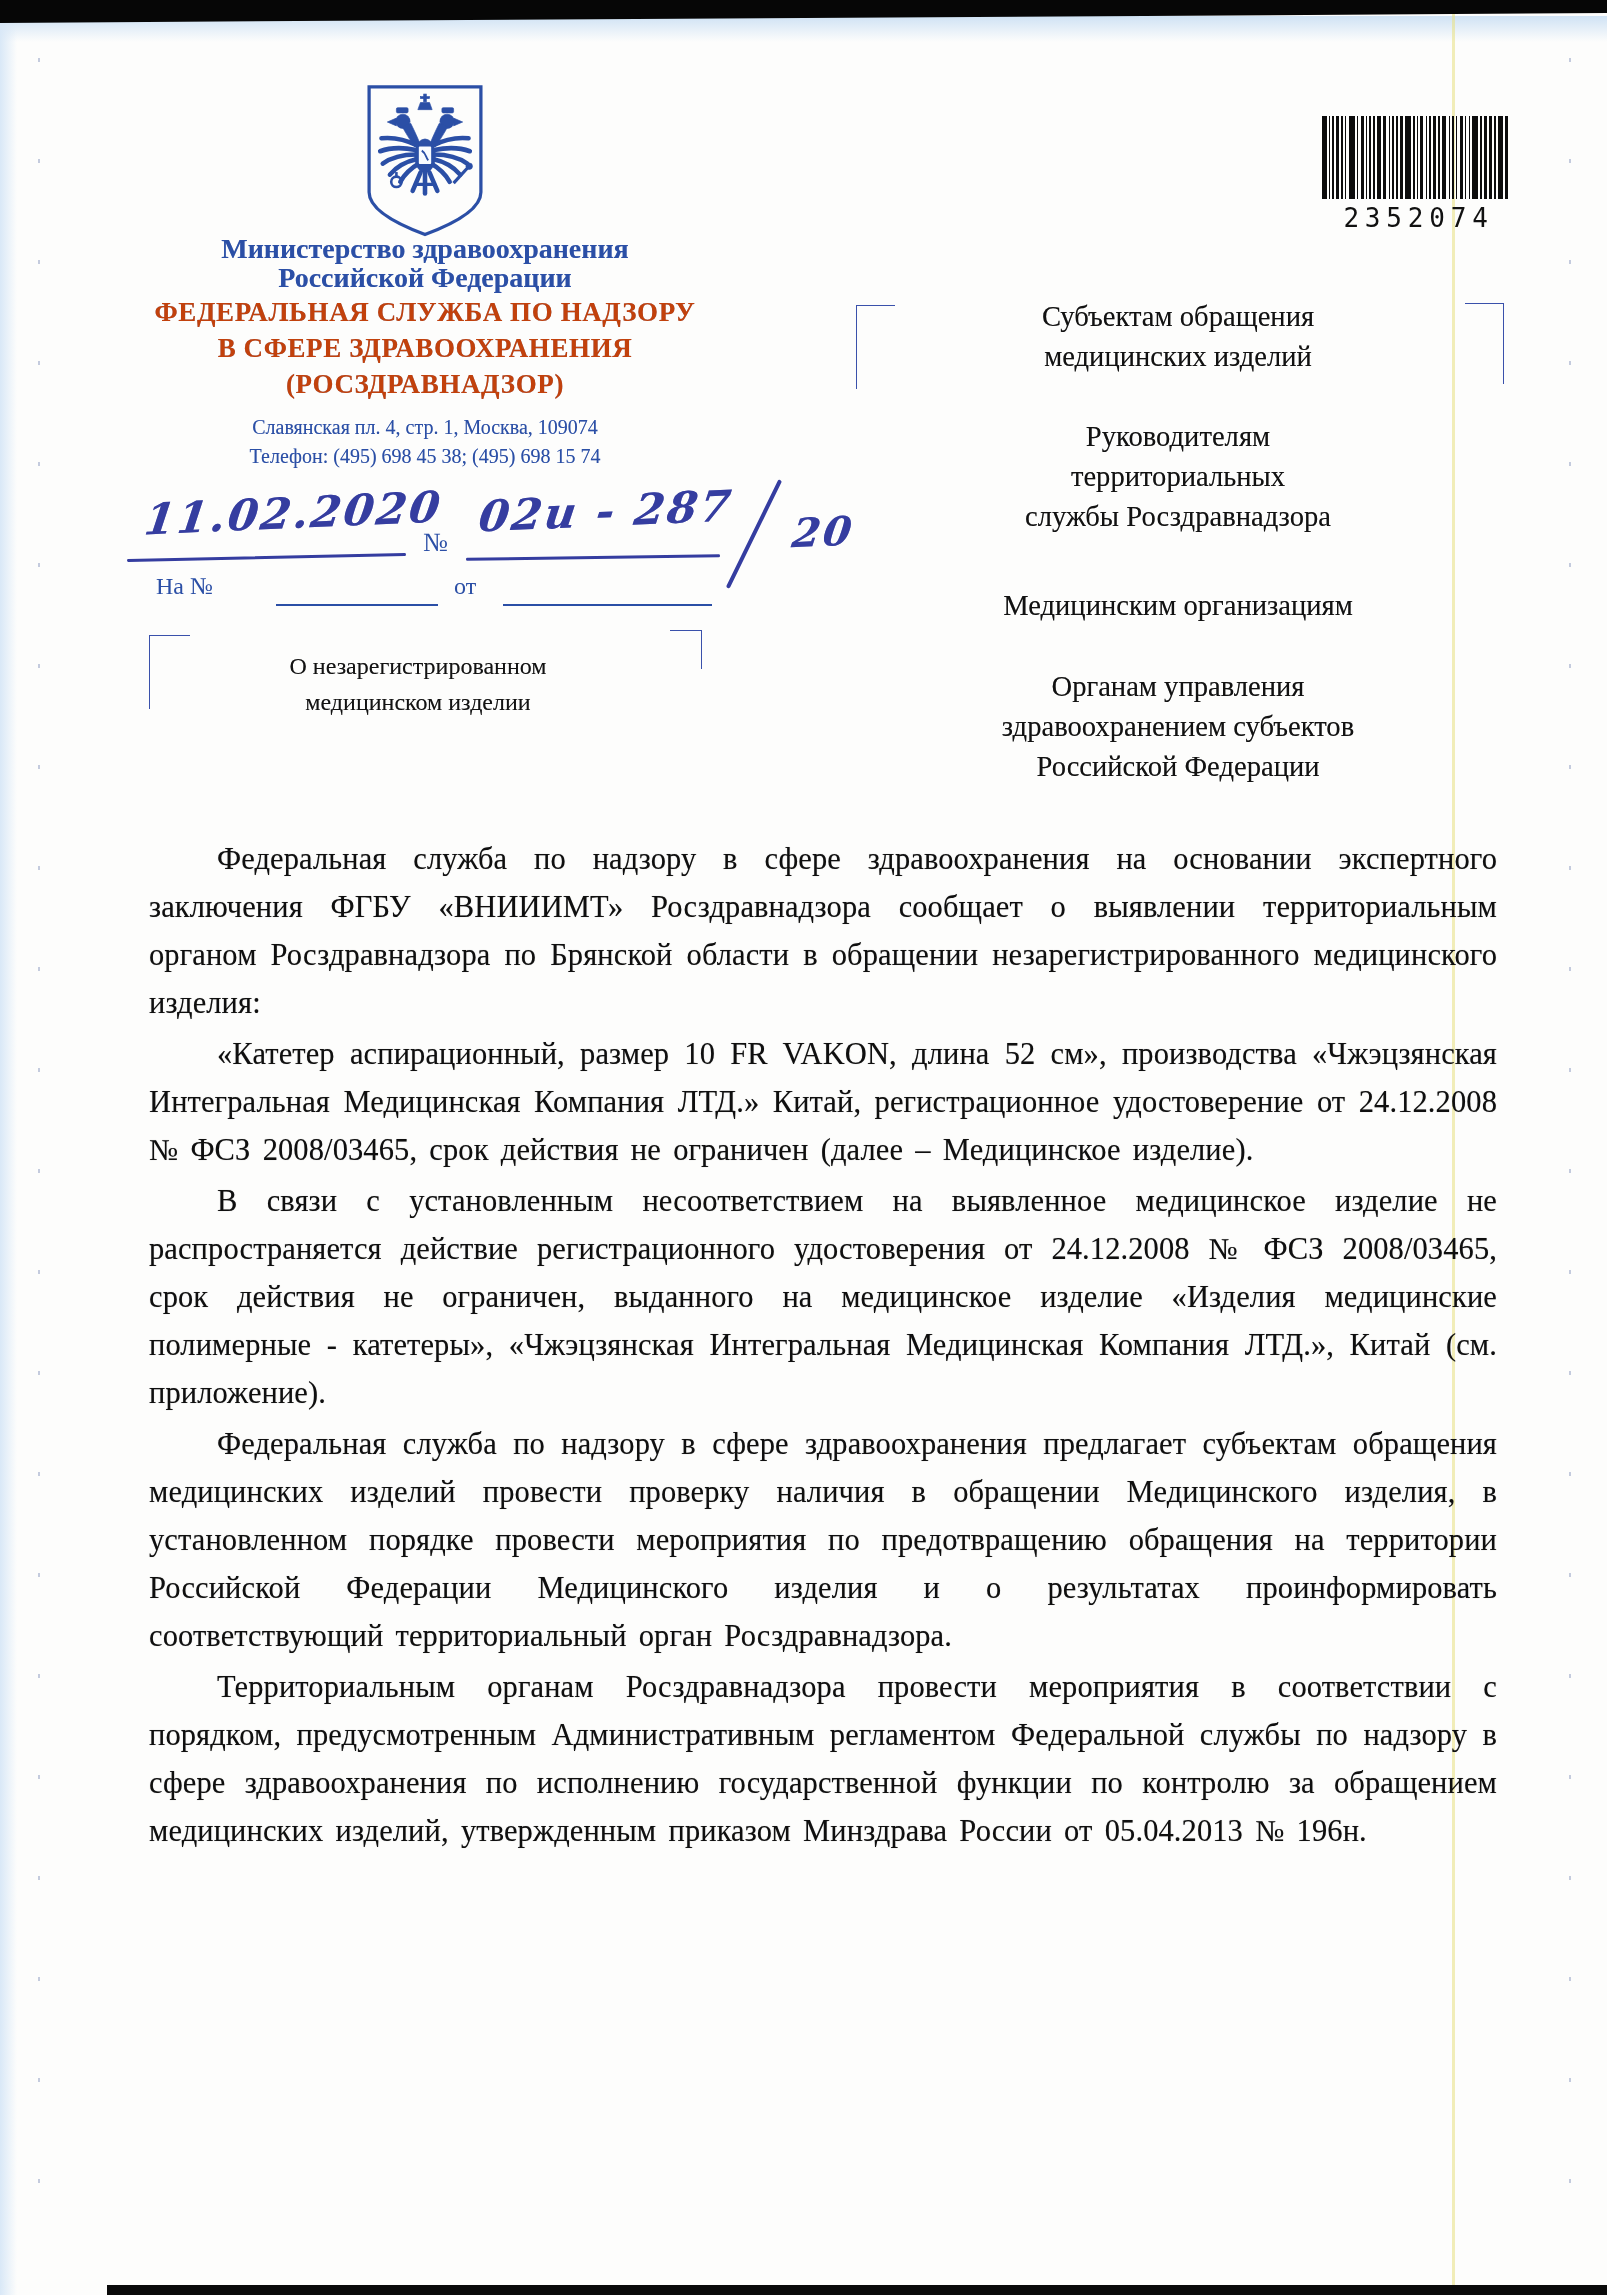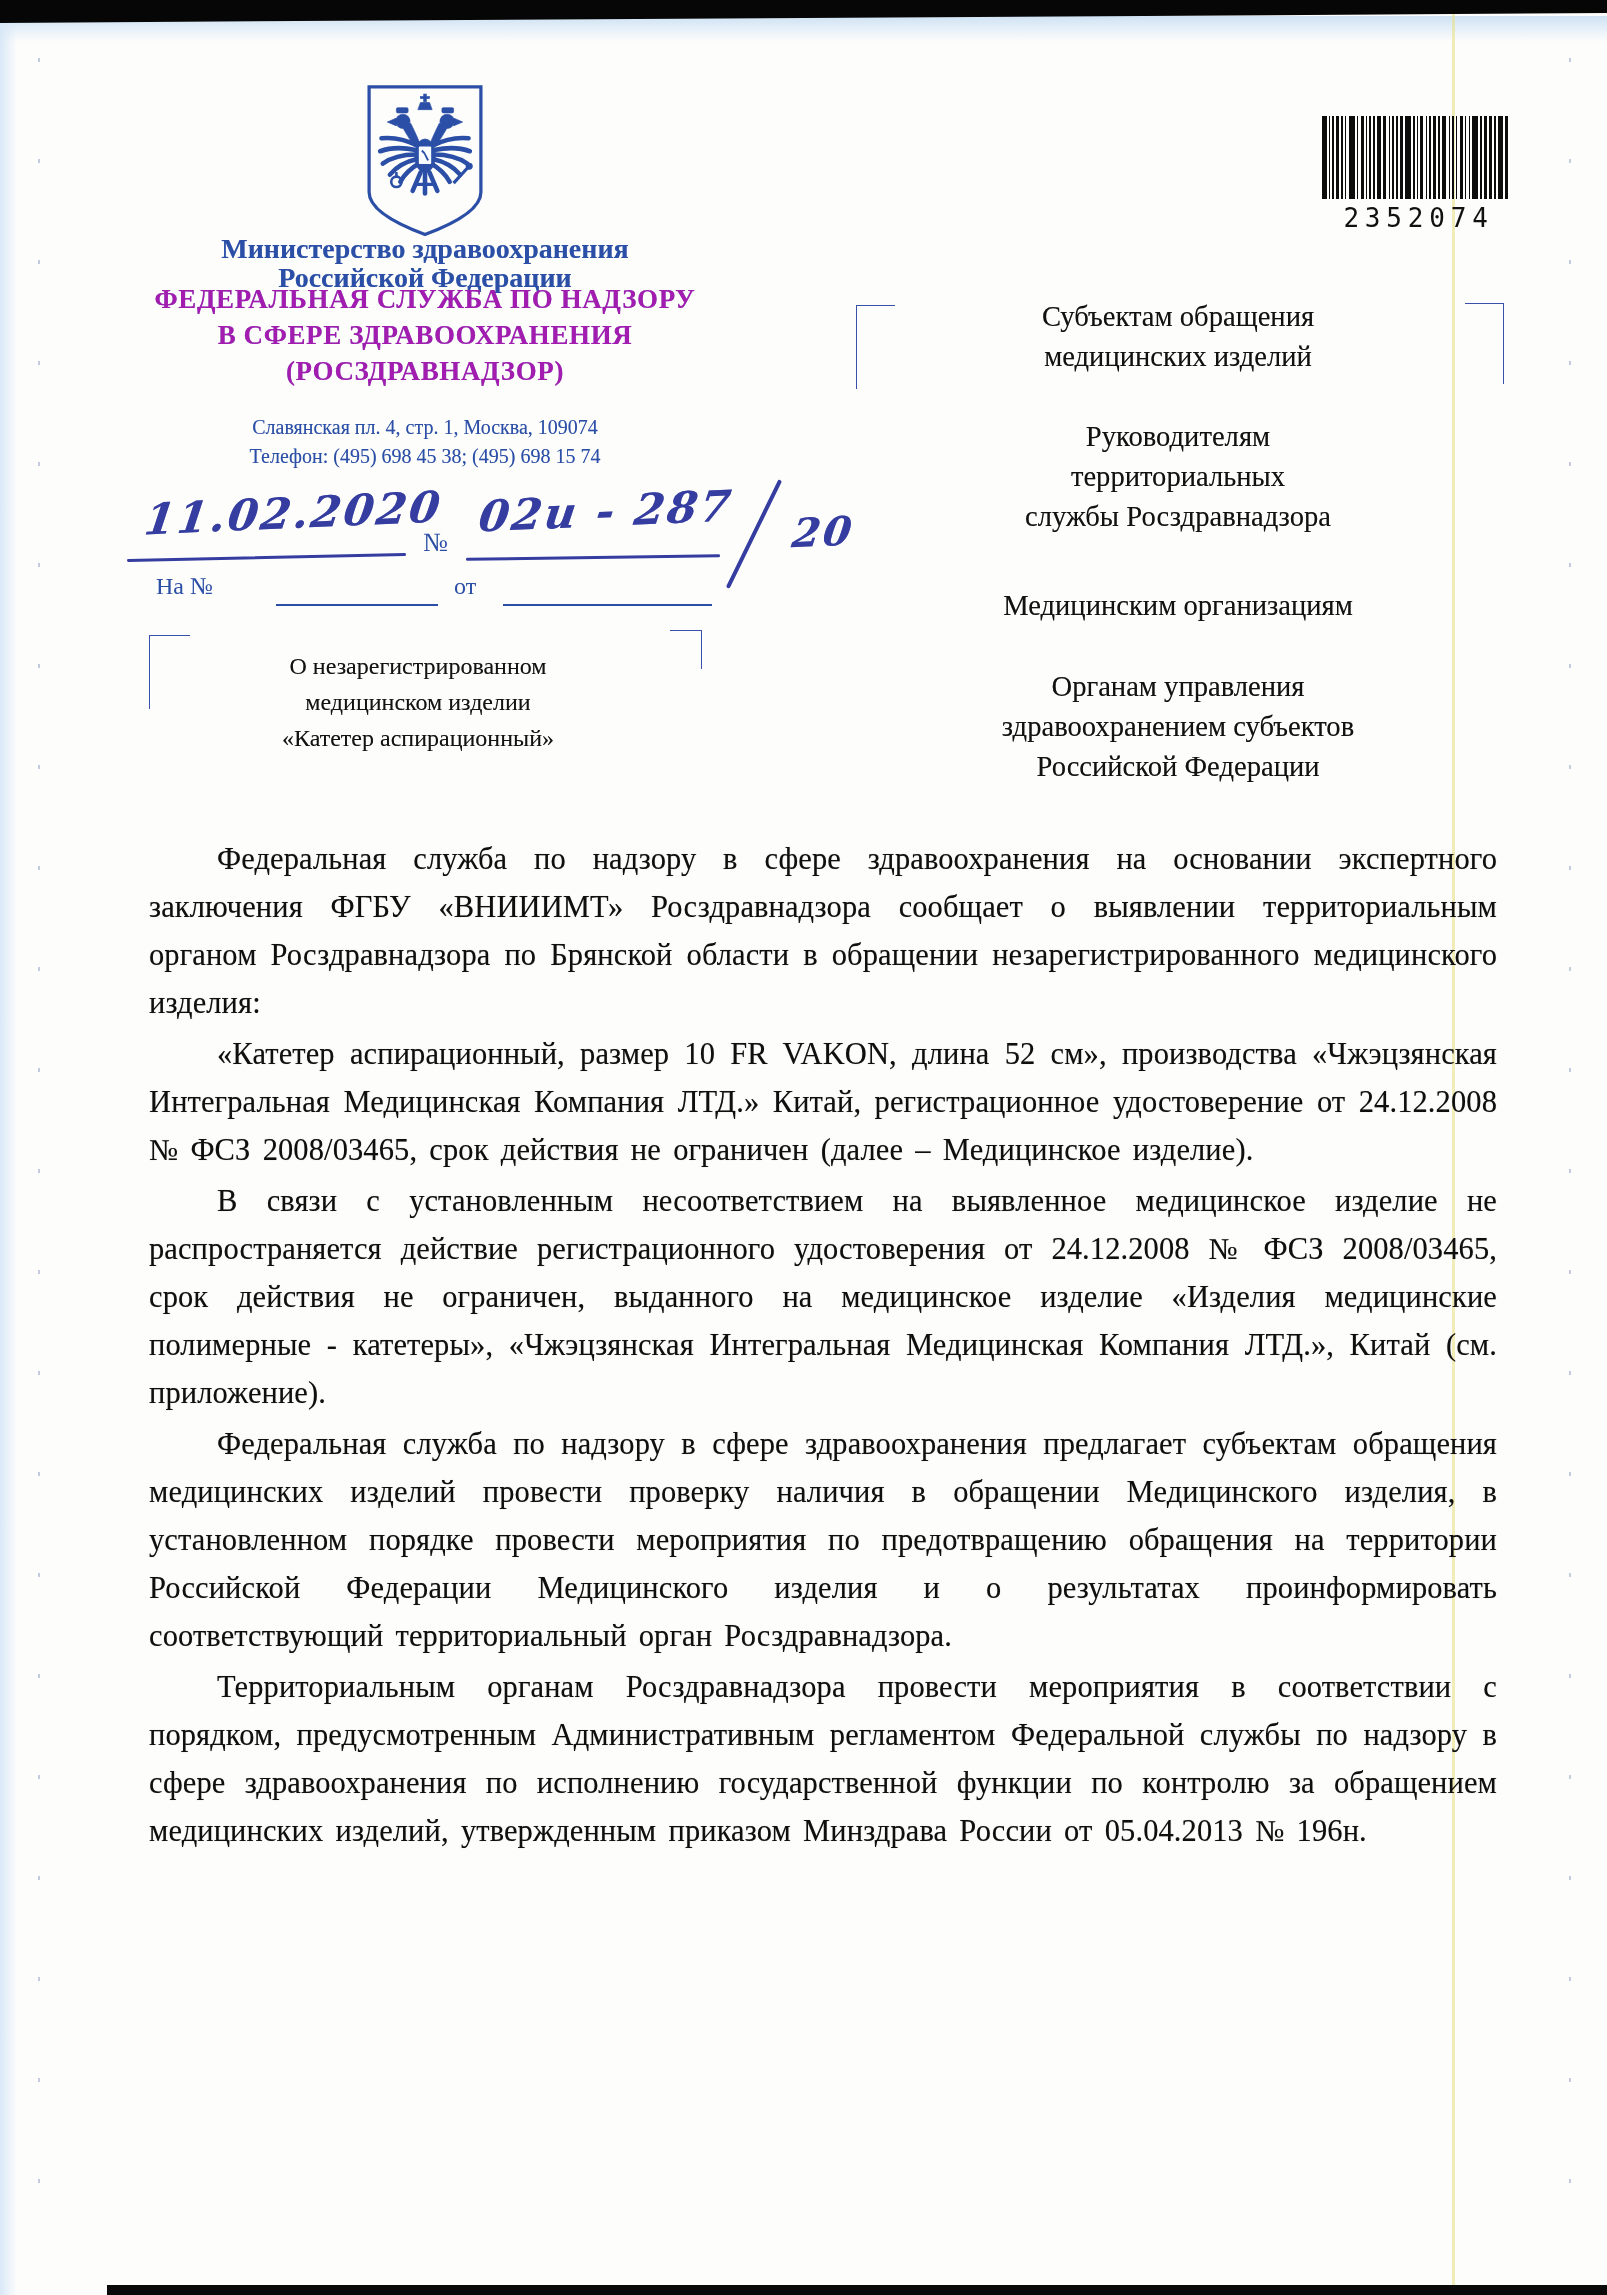--- a/index.html
+++ b/index.html
@@ -13,21 +13,21 @@
   
   .artifact-top{position:absolute;left:-13px;top:-11.7px;width:1636px;height:30px;background:#060606;transform:rotate(-0.35deg);}
   .artifact-bottom{position:absolute;left:107px;bottom:0;width:1500px;height:10.4px;background:#0a0a0a;}
   .scan-yellow-line{position:absolute;left:1452px;top:0;width:3.2px;height:100%;background:rgba(232,224,128,0.55);}
   .edge-left-tint{position:absolute;left:0;top:0;width:17px;height:100%;background:linear-gradient(90deg,#d9e8f7,rgba(255,255,255,0));}
   .edge-top-tint{position:absolute;left:0;top:15.6px;width:100%;height:26px;background:linear-gradient(#cfe2f4,rgba(255,255,255,0));}
   .edge-dots{position:absolute;width:1.9px;top:58px;bottom:58px;background:repeating-linear-gradient(180deg,rgba(90,110,165,.35) 0 3.9px,transparent 3.9px 101px);}
   .edge-dots.l{left:38px;} .edge-dots.r{right:36px;}
   .lh-center{position:absolute;left:133px;width:584px;text-align:center;}
   .ministry{top:235px;font-size:28px;font-weight:700;line-height:28.6px;color:#2b4fa6;text-shadow:0 0 0.6px rgba(43,79,166,.4);}
-  .service{top:281px;font-size:27px;font-weight:700;line-height:36px;color:#a21caf;letter-spacing:0.6px;text-shadow:0 0 0.6px rgba(43,79,166,.45);}
+  .service{top:294px;font-size:27px;font-weight:700;line-height:36px;color:#c2410c;letter-spacing:0.6px;text-shadow:0 0 0.6px rgba(43,79,166,.45);}
   .addr{top:413px;font-size:20px;line-height:29px;color:#2b4fa6;text-shadow:0 0 0.3px rgba(43,79,166,.4);}
   .emblem{position:absolute;left:360px;top:83px;}
   
   .barcode{position:absolute;left:1322px;top:116px;width:193px;text-align:center;}
   .barcode-bars{display:flex;align-items:stretch;height:83px;gap:2.2px;}
   .barcode-bars div{background:#0c0c0c;}
   .barcode-number{margin-top:3.9px;font-family:"DejaVu Sans Mono",monospace;font-size:26px;letter-spacing:5.8px;color:#111;}
   
   .handwriting{
     position:absolute;font-family:"DejaVu Serif",serif;font-style:italic;font-weight:700;
@@ -188,21 +188,20 @@
   <div class="reply-label" style="left:156px;">На №</div>
   <div class="rule" style="left:276px;top:604px;width:162px;"></div>
   <div class="reply-label" style="left:454px;">от</div>
   <div class="rule" style="left:503px;top:604px;width:209px;"></div>
 
   <div class="corner tl" style="left:149px;top:635px;width:40px;height:73px;"></div>
   <div class="corner tr" style="left:670px;top:630px;width:31px;height:38px;"></div>
   <div class="subject">
     <div>О незарегистрированном</div>
     <div>медицинском изделии</div>
-    <div>«Катетер аспирационный»</div>
   </div>
 
   <div class="corner tl" style="left:856px;top:305px;width:38px;height:83px;"></div>
   <div class="corner tr" style="left:1465px;top:303px;width:38px;height:80px;"></div>
 
   <div class="addressee" style="top:297px;">
     <div>Субъектам обращения</div>
     <div>медицинских изделий</div>
   </div>
   <div class="addressee" style="top:417px;">

